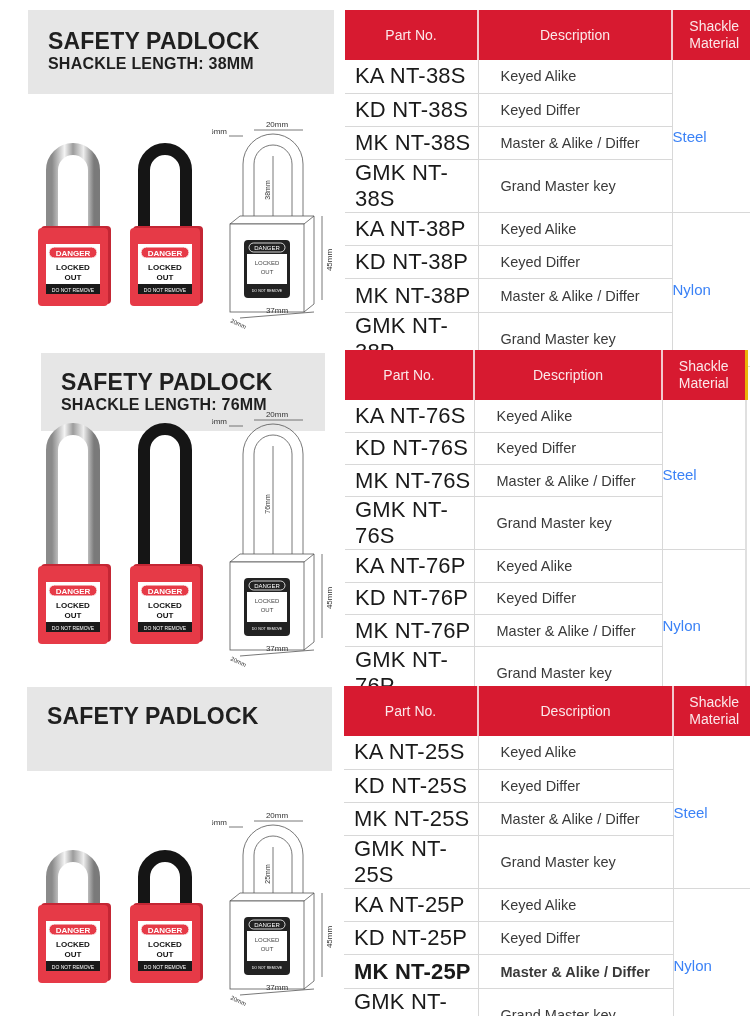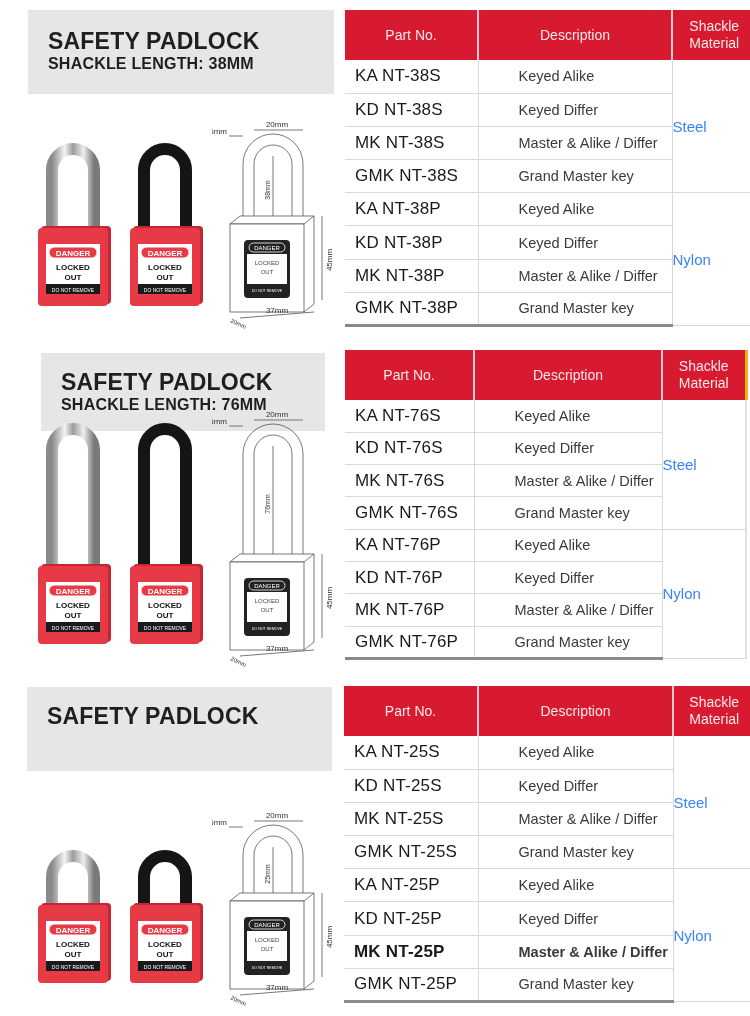--- a/index.html
+++ b/index.html
@@ -22,25 +22,25 @@
   .spec-table th {
     background: #d71a30; color: #fbe8ea; font-weight: normal;
     font-size: 14px; text-align: center; vertical-align: middle;
     border-right: 2px solid #f2c9ce; line-height: 17px;
   }
   .spec-table th:last-child { border-right: 3px solid #eab308; }
   .spec-table td {
     border-bottom: 1px solid #d8d8d8; vertical-align: middle;
   }
   .spec-table td.part {
-    font-size: 17px; color: #1a1a1a; padding-left: 10px;
+    font-size: 22px; color: #1a1a1a; padding-left: 10px;
     border-right: 1px solid #d8d8d8; letter-spacing: 0.2px;
   }
   .spec-table td.desc {
-    font-size: 14.5px; color: #3a3a3a; padding-left: 40px;
+    font-size: 14.5px; color: #3a3a3a; padding-left: 22px;
     border-right: 1px solid #d8d8d8;
   }
   .spec-table td.mat {
     font-size: 15px; color: #3b82f6; text-align: left;
     border-right: 2px solid #e0e0e0;
   }
   .spec-table tr:last-child td { border-bottom: 3px solid #8a8a8a; }
 </style>
 </head>
 <body>

